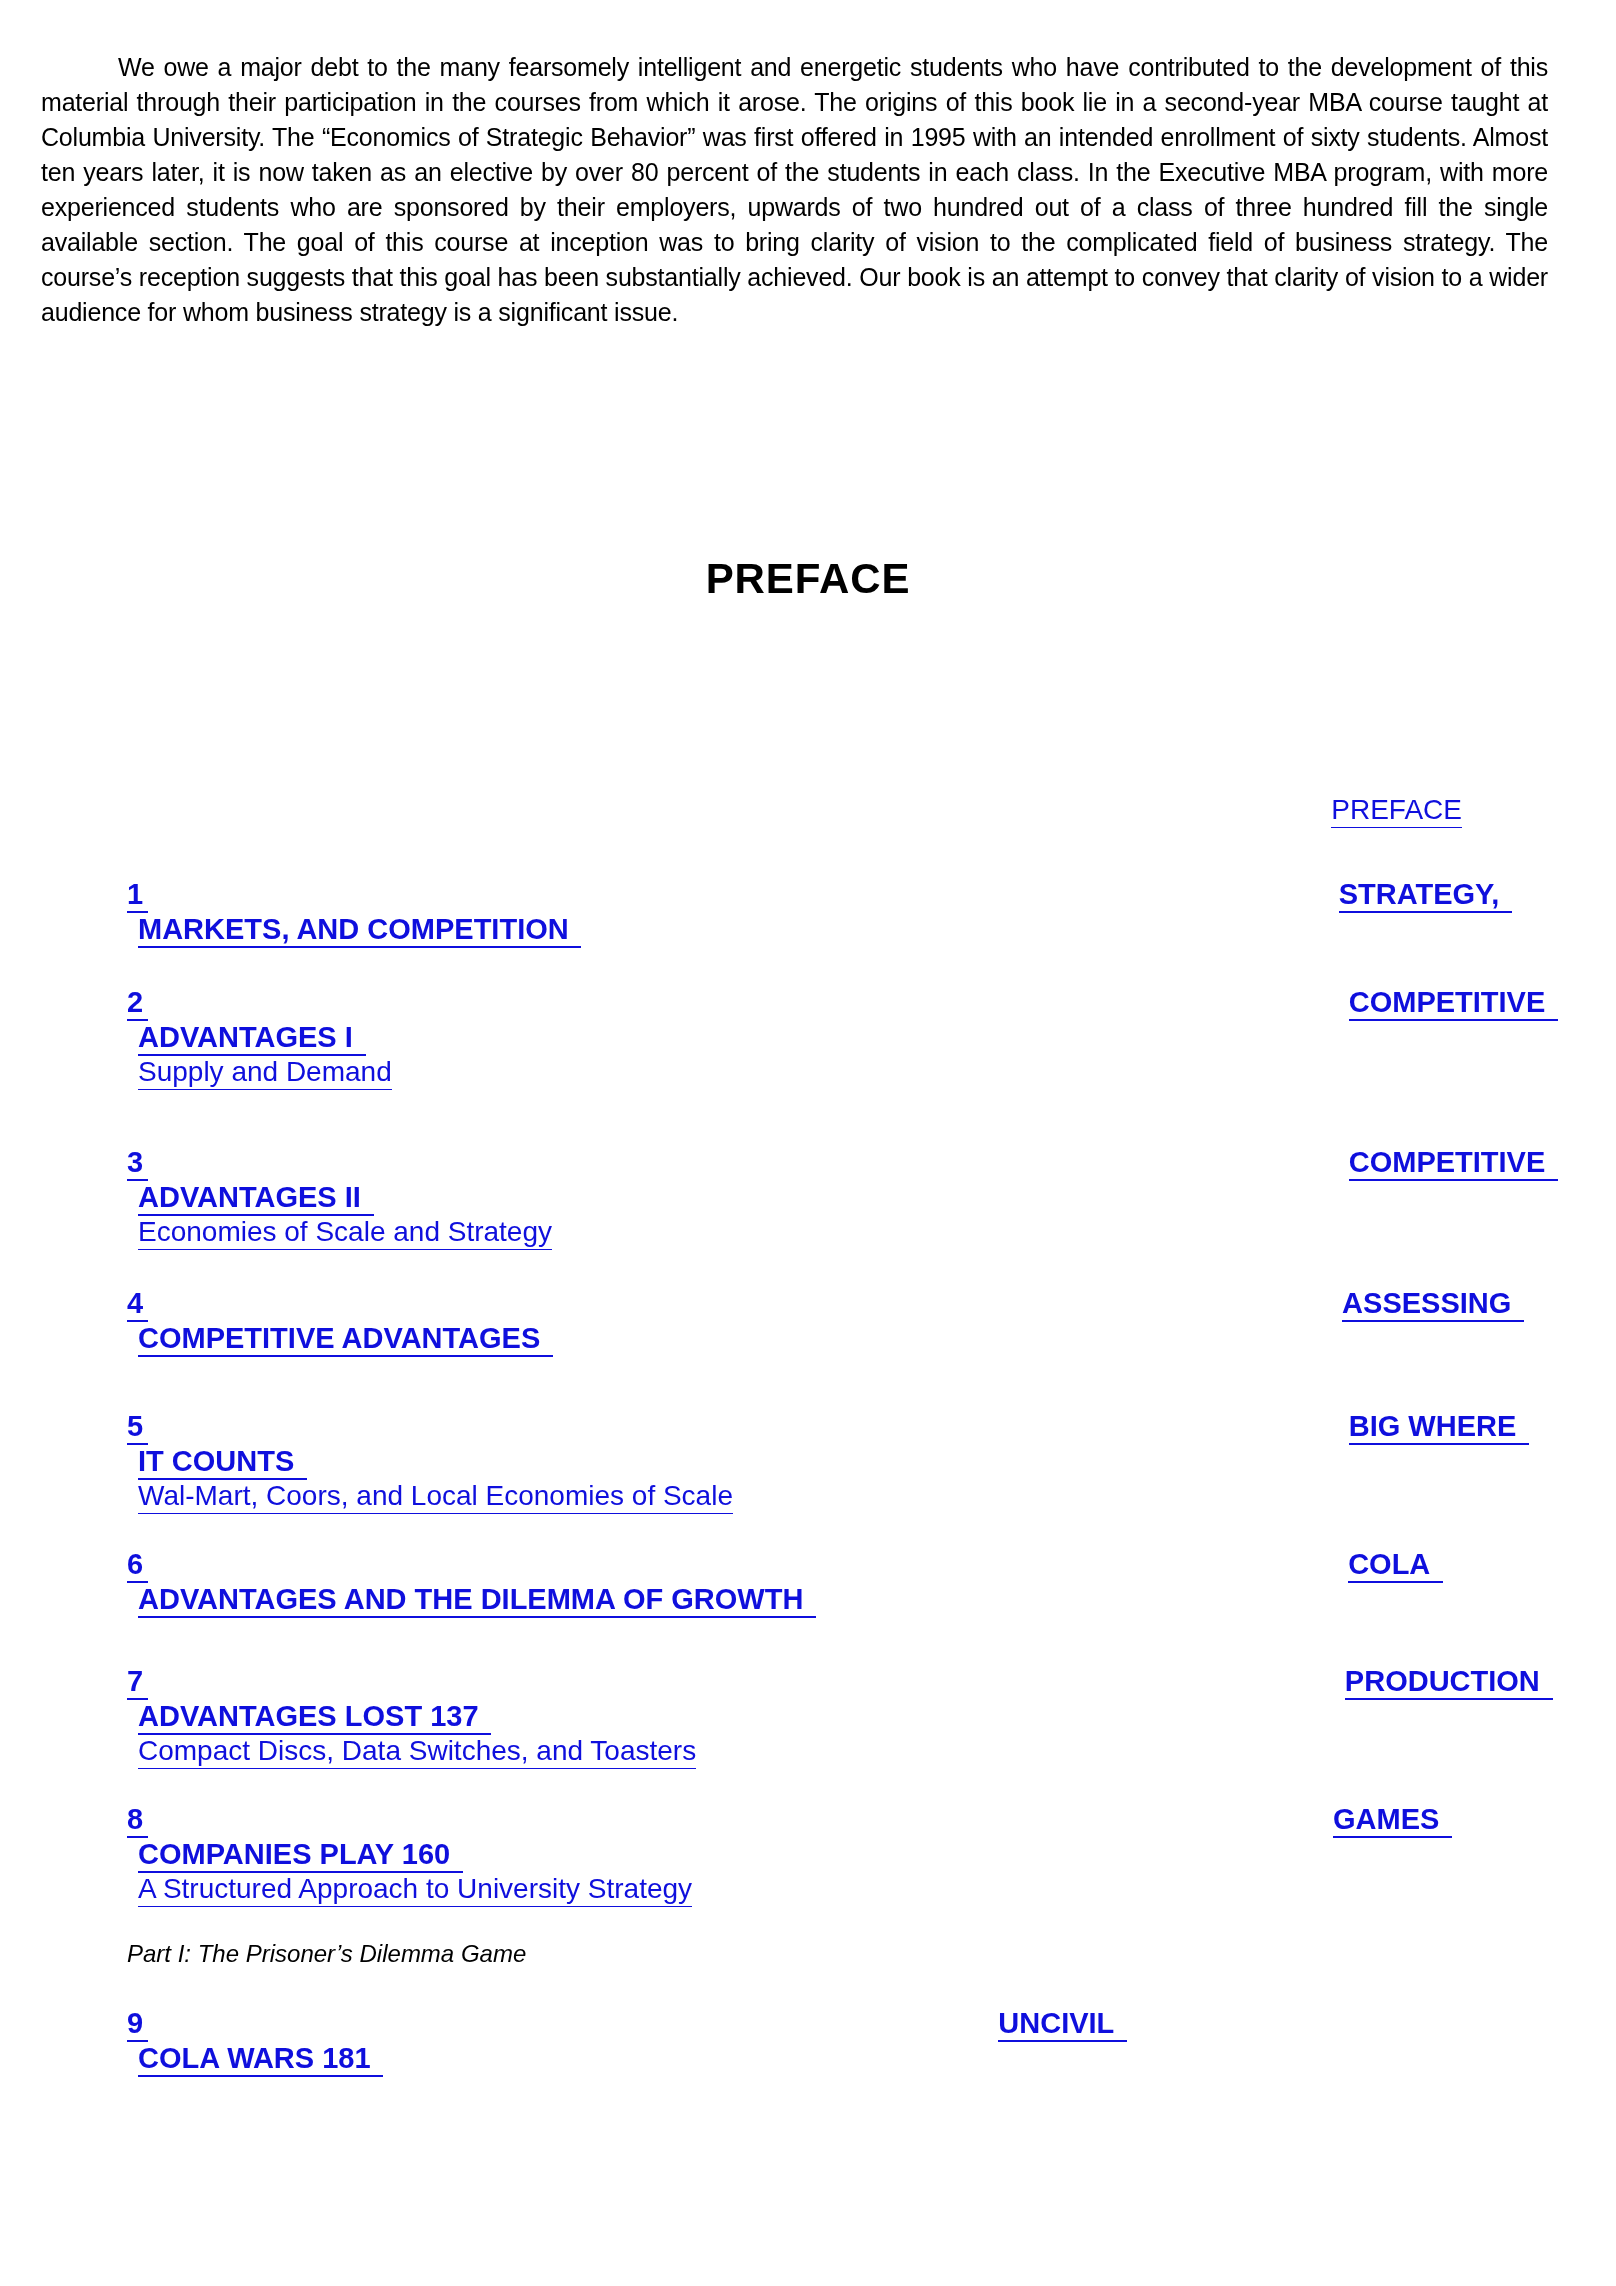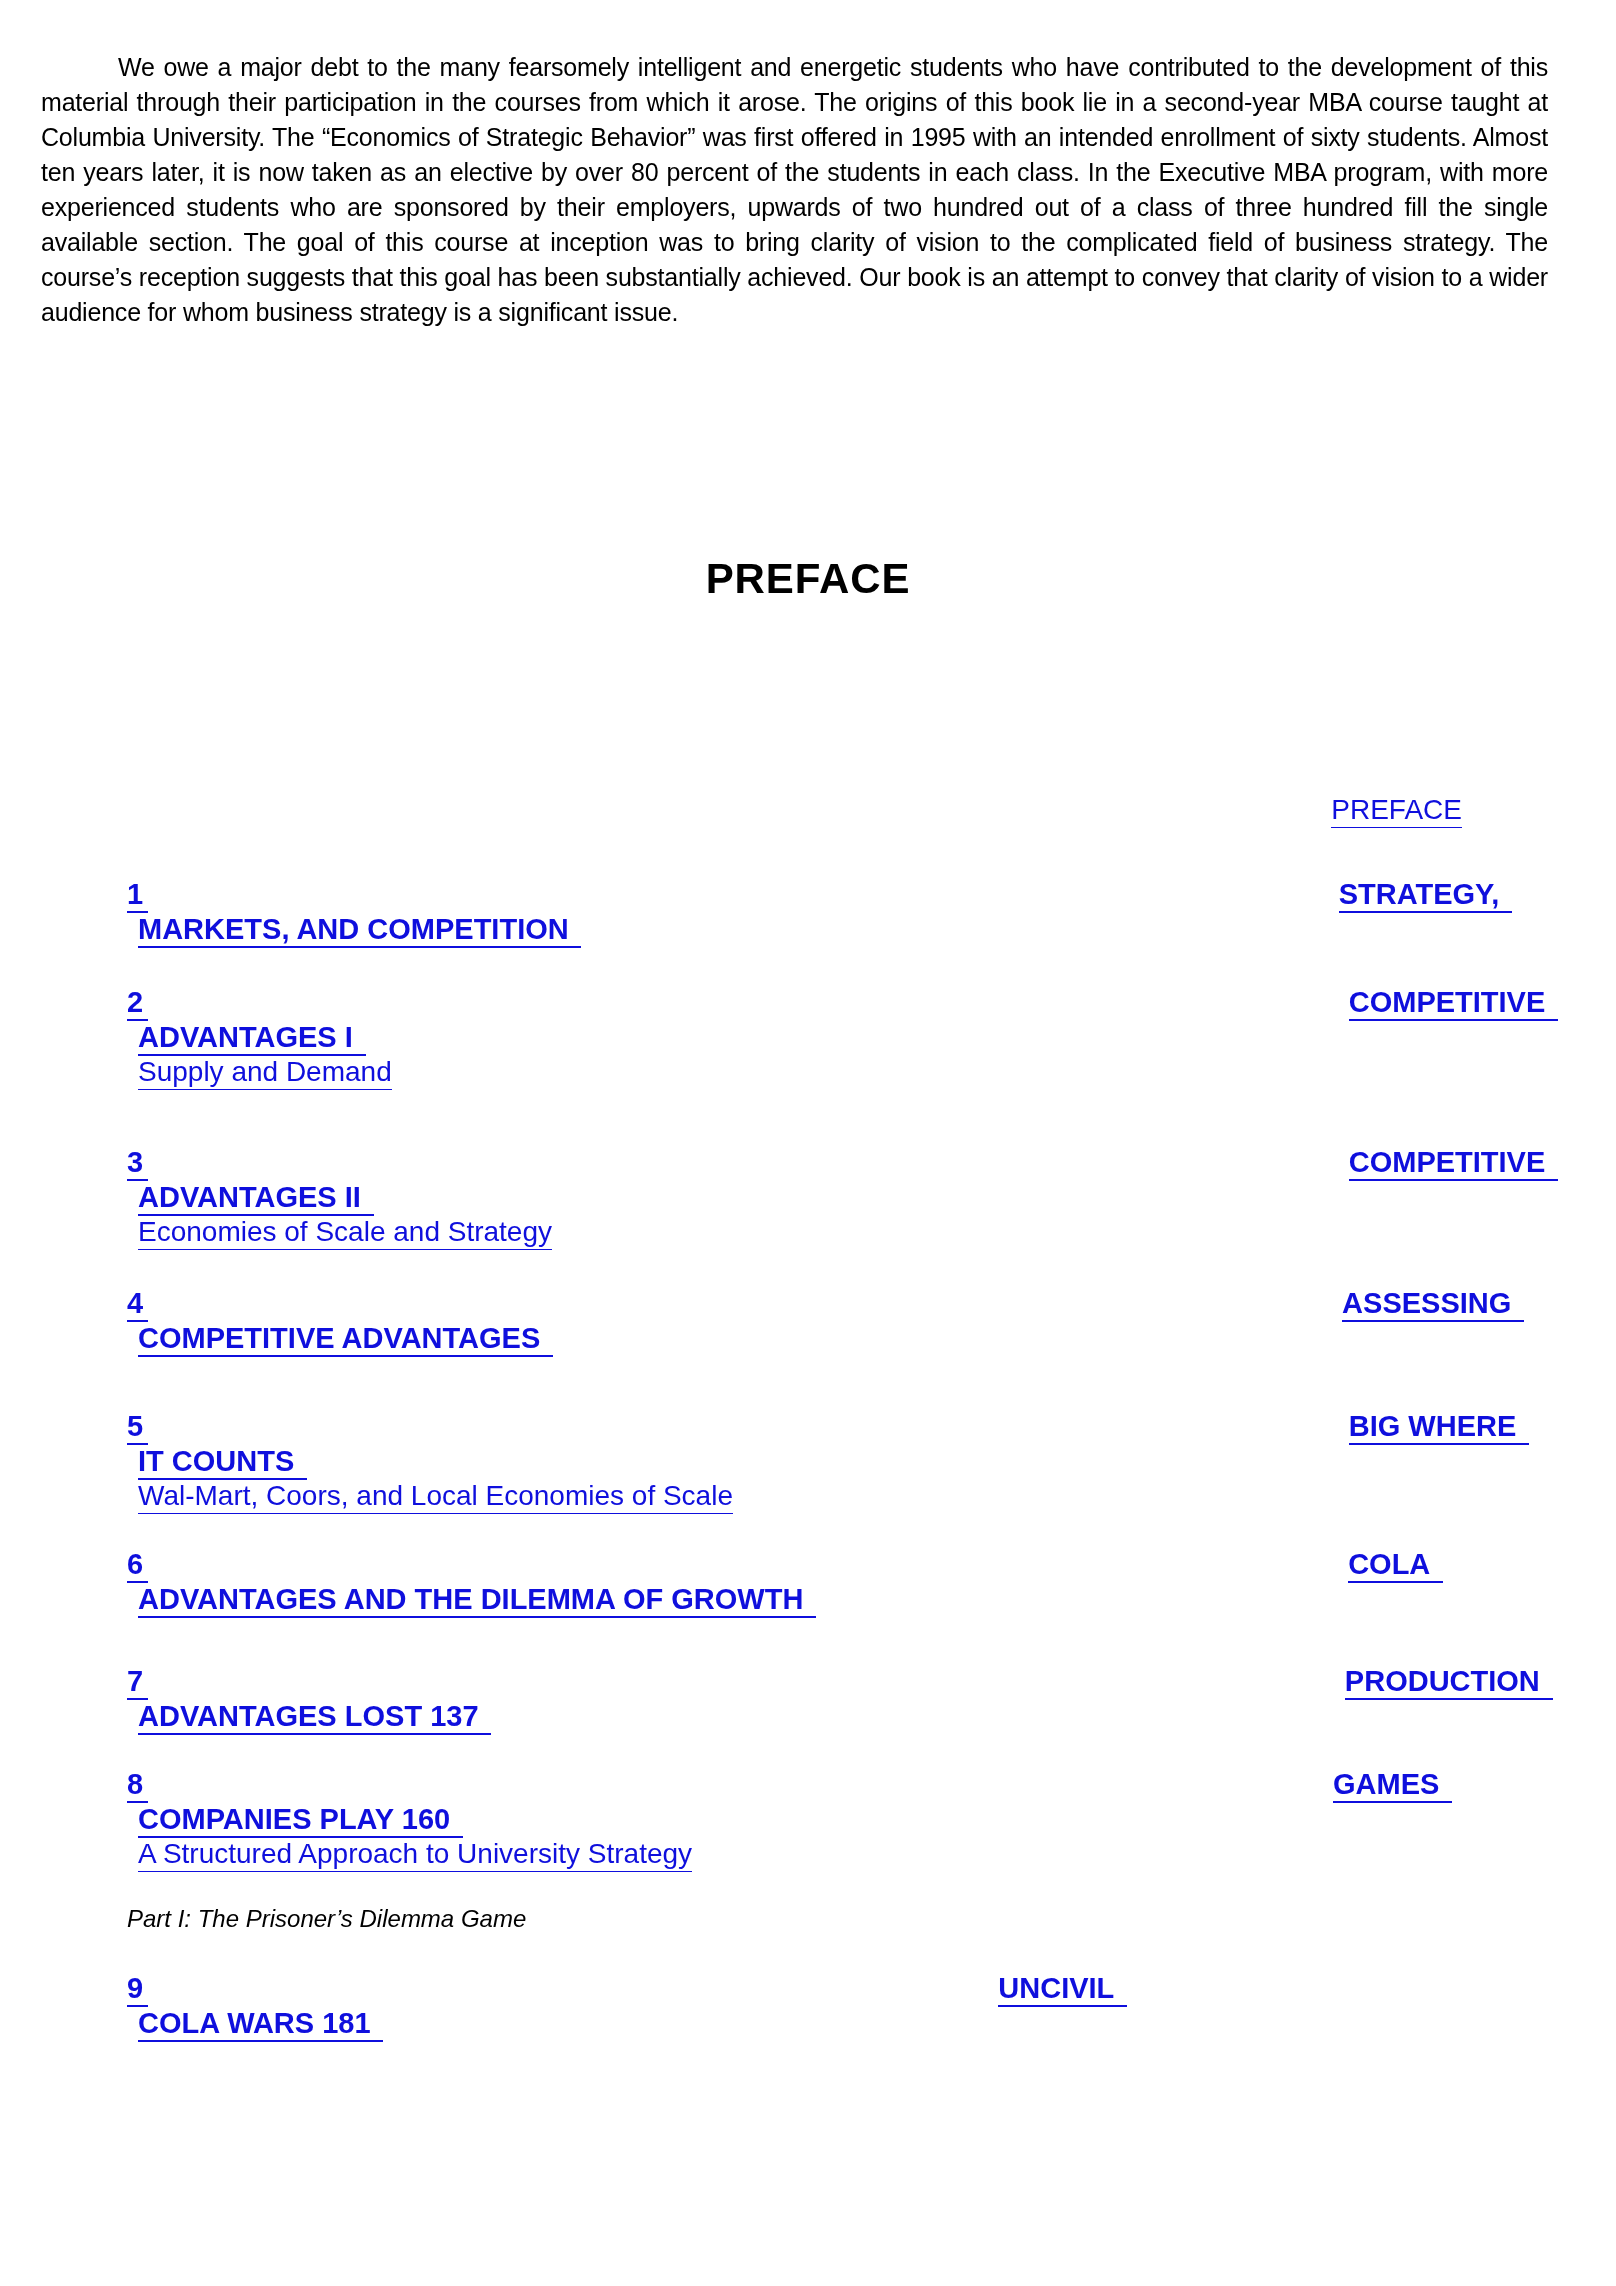--- a/index.html
+++ b/index.html
@@ -149,20 +149,23 @@
   </div>
 
   <div class="entry e7">
     <div class="row line1">
       <span class="lnk bold ub num">7</span>
       <span class="lnk bold ub trail rword">PRODUCTION</span>
     </div>
     <div class="row">
       <span class="lnk bold ub trail">ADVANTAGES LOST 137</span>
     </div>
+    <div class="row">
+      <span class="lnk reg ur">Compact Discs, Data Switches, and Toasters</span>
+    </div>
   </div>
 
   <div class="entry e8">
     <div class="row line1">
       <span class="lnk bold ub num">8</span>
       <span class="lnk bold ub trail rword">GAMES</span>
     </div>
     <div class="row">
       <span class="lnk bold ub trail">COMPANIES PLAY 160</span>
     </div>

